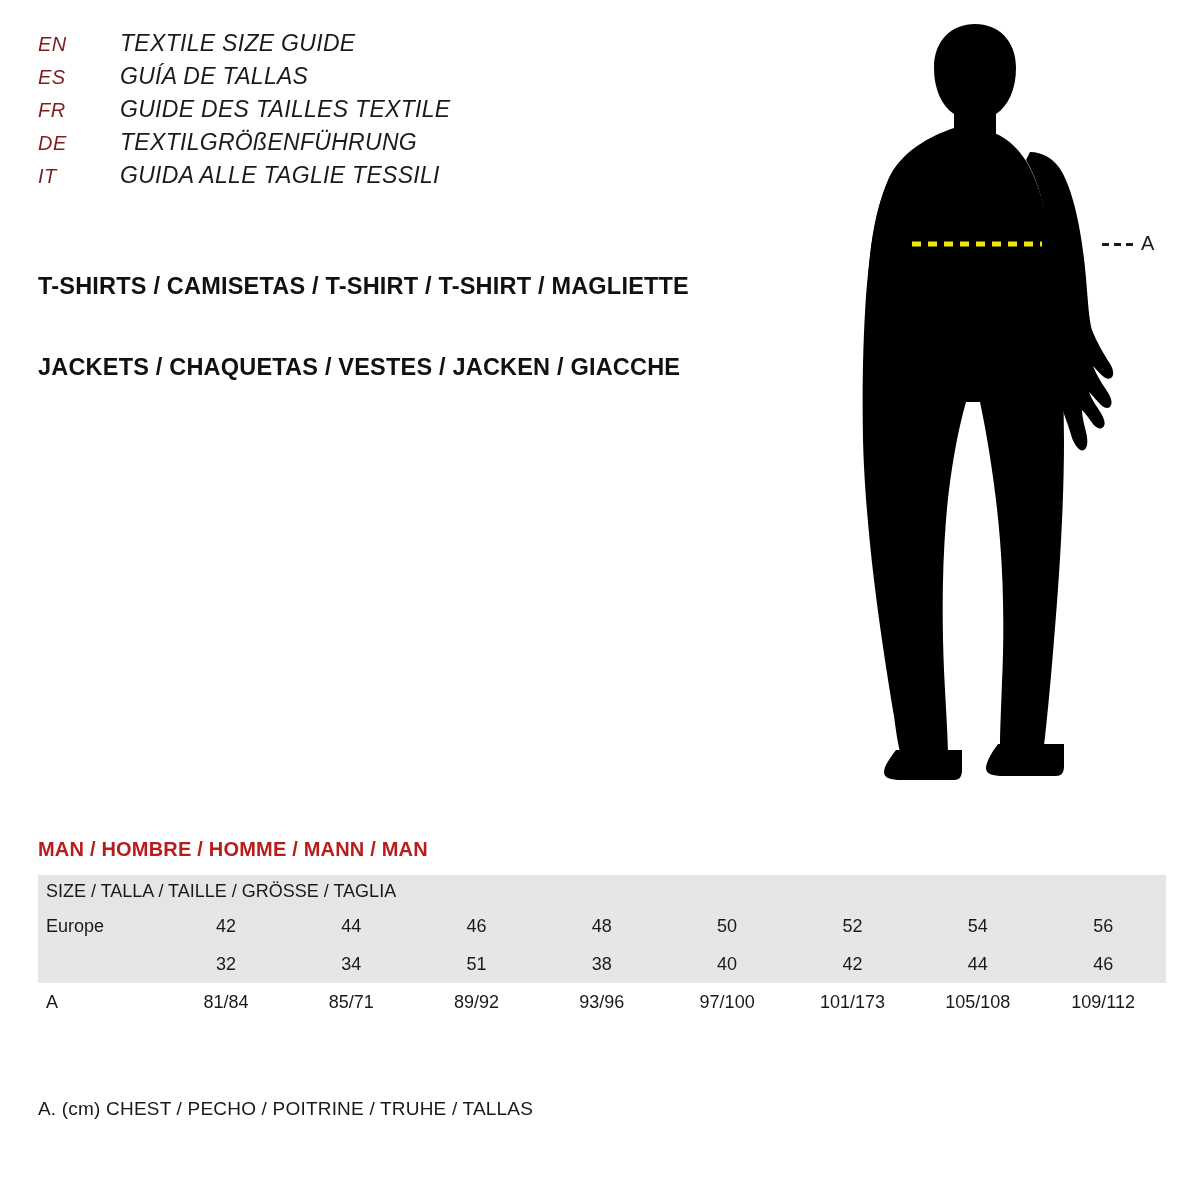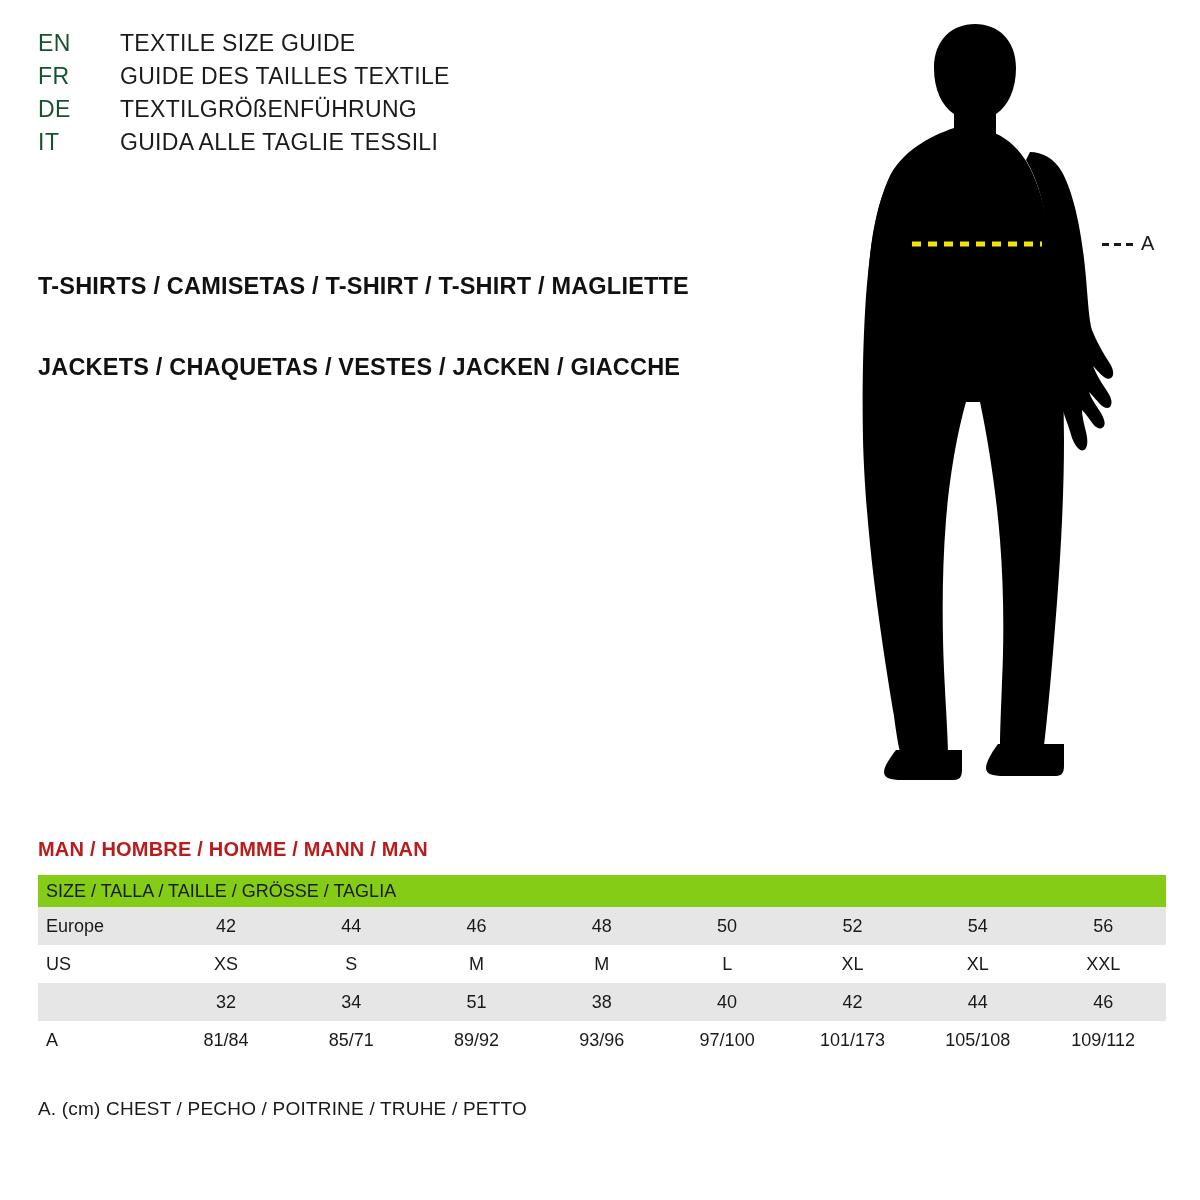--- a/index.html
+++ b/index.html
@@ -23,29 +23,31 @@
     top: 30px;
     width: 700px;
   }
   .lang-row {
     display: flex;
     align-items: baseline;
     height: 33px;
   }
   .lang-code {
     width: 82px;
-    font-size: 23px;
+    font-size: 20px;
     letter-spacing: 0.5px;
-    color: #14532d;
+    color: #7f1d1d;
+    font-style: italic;
   }
   .lang-text {
     font-size: 23px;
     letter-spacing: 0.3px;
     color: #1a1a1a;
     white-space: nowrap;
+    font-style: italic;
   }
 
   
   .category-block {
     position: absolute;
     left: 38px;
     top: 222px;
     width: 720px;
   }
   .category-line {
@@ -108,21 +110,21 @@
     font-size: 18px;
     color: #1a1a1a;
     height: 38px;
     padding: 0;
     vertical-align: middle;
   }
   .col-label { width: 166px; padding-left: 8px !important; text-align: left; }
   .col-val { text-align: center; }
 
   tr.row-header td {
-    background: #84cc16;
+    background: #e5e5e5;
     font-size: 18px;
     color: #1a1a1a;
     height: 32px;
   }
   tr.row-shade td {
     background: #e6e6e6;
   }
   tr.row-plain td {
     background: #ffffff;
   }
@@ -136,20 +138,24 @@
     letter-spacing: 0.2px;
   }
 </style>
 </head>
 <body>
 
 <div class="lang-block">
   <div class="lang-row">
     <div class="lang-code">EN</div>
     <div class="lang-text">TEXTILE SIZE GUIDE</div>
+  </div>
+  <div class="lang-row">
+    <div class="lang-code">ES</div>
+    <div class="lang-text">GUÍA DE TALLAS</div>
   </div>
   <div class="lang-row">
     <div class="lang-code">FR</div>
     <div class="lang-text">GUIDE DES TAILLES TEXTILE</div>
   </div>
   <div class="lang-row">
     <div class="lang-code">DE</div>
     <div class="lang-text">TEXTILGRÖßENFÜHRUNG</div>
   </div>
   <div class="lang-row">
@@ -233,31 +239,20 @@
         <td class="col-val">42</td>
         <td class="col-val">44</td>
         <td class="col-val">46</td>
         <td class="col-val">48</td>
         <td class="col-val">50</td>
         <td class="col-val">52</td>
         <td class="col-val">54</td>
         <td class="col-val">56</td>
       </tr>
 
-      <tr class="row-plain">
-        <td class="col-label">US</td>
-        <td class="col-val">XS</td>
-        <td class="col-val">S</td>
-        <td class="col-val">M</td>
-        <td class="col-val">M</td>
-        <td class="col-val">L</td>
-        <td class="col-val">XL</td>
-        <td class="col-val">XL</td>
-        <td class="col-val">XXL</td>
-      </tr>
 
       <tr class="row-shade">
         <td class="col-label"></td>
         <td class="col-val">32</td>
         <td class="col-val">34</td>
         <td class="col-val">51</td>
         <td class="col-val">38</td>
         <td class="col-val">40</td>
         <td class="col-val">42</td>
         <td class="col-val">44</td>
@@ -272,13 +267,13 @@
         <td class="col-val">93/96</td>
         <td class="col-val">97/100</td>
         <td class="col-val">101/173</td>
         <td class="col-val">105/108</td>
         <td class="col-val">109/112</td>
       </tr>
     </tbody>
   </table>
 </div>
 
-<div class="footnote">A. (cm) CHEST / PECHO / POITRINE / TRUHE / PETTO</div>
+<div class="footnote">A. (cm) CHEST / PECHO / POITRINE / TRUHE / TALLAS</div>
 
 </body></html>

